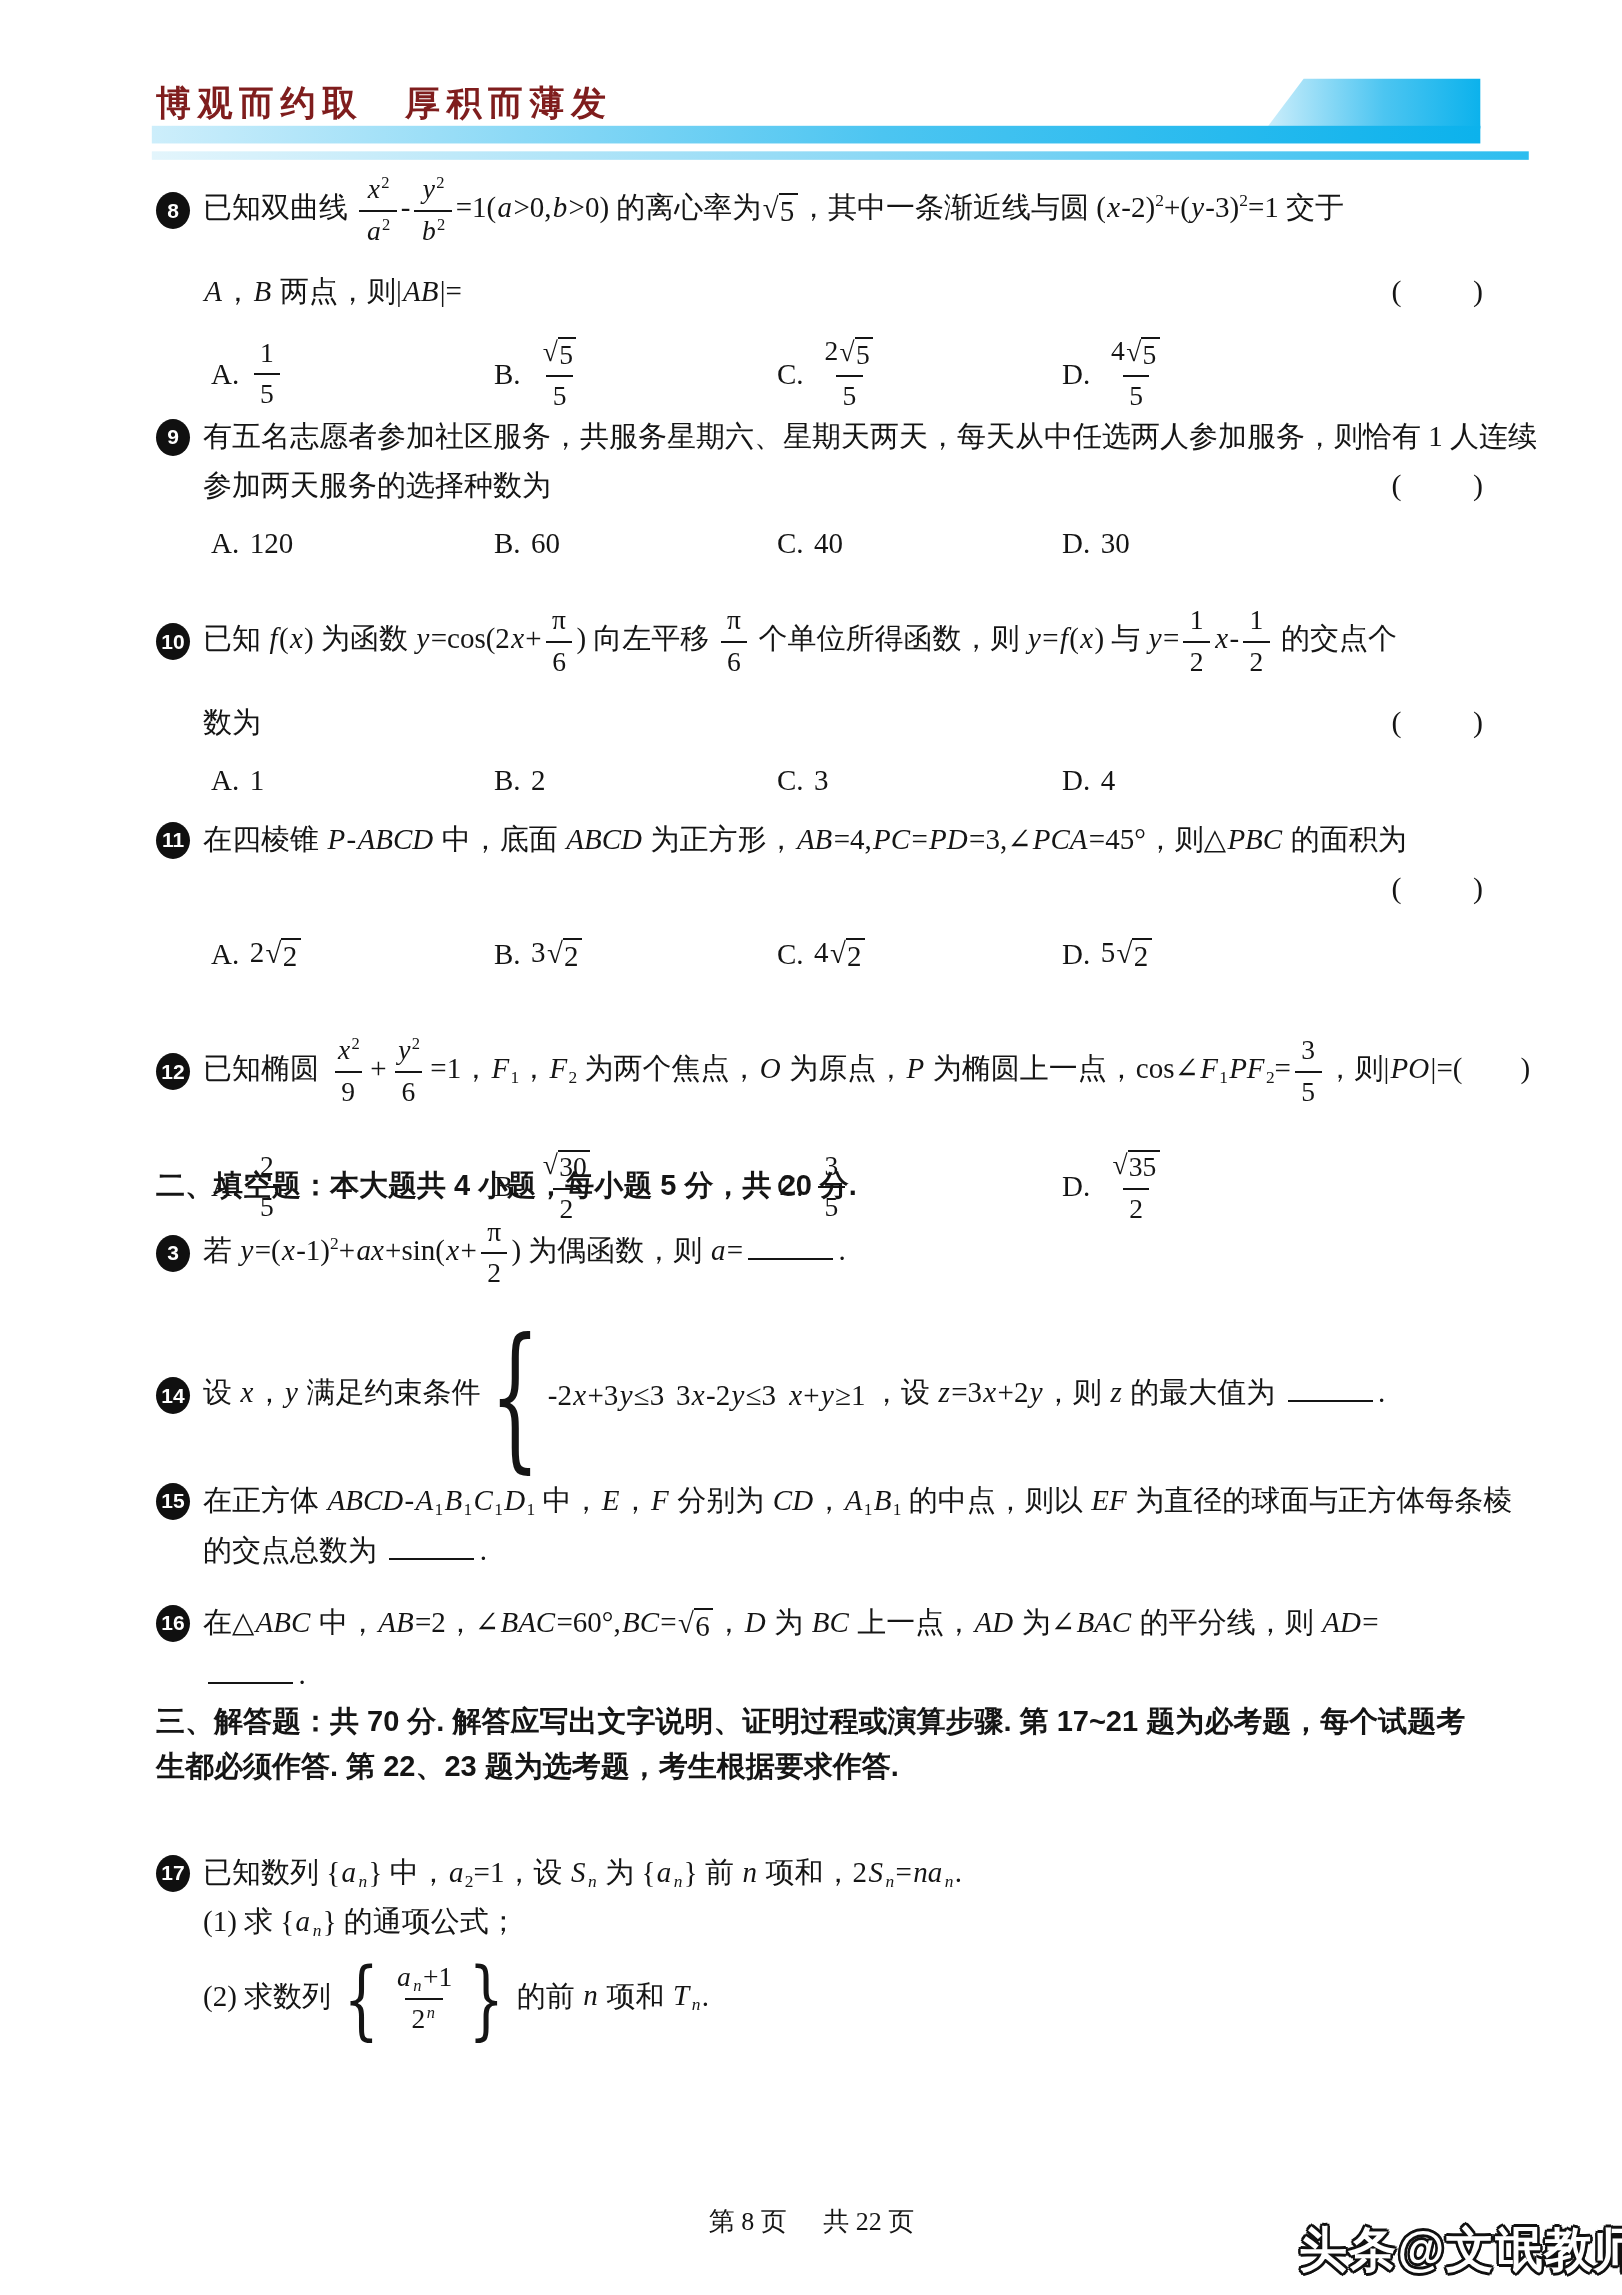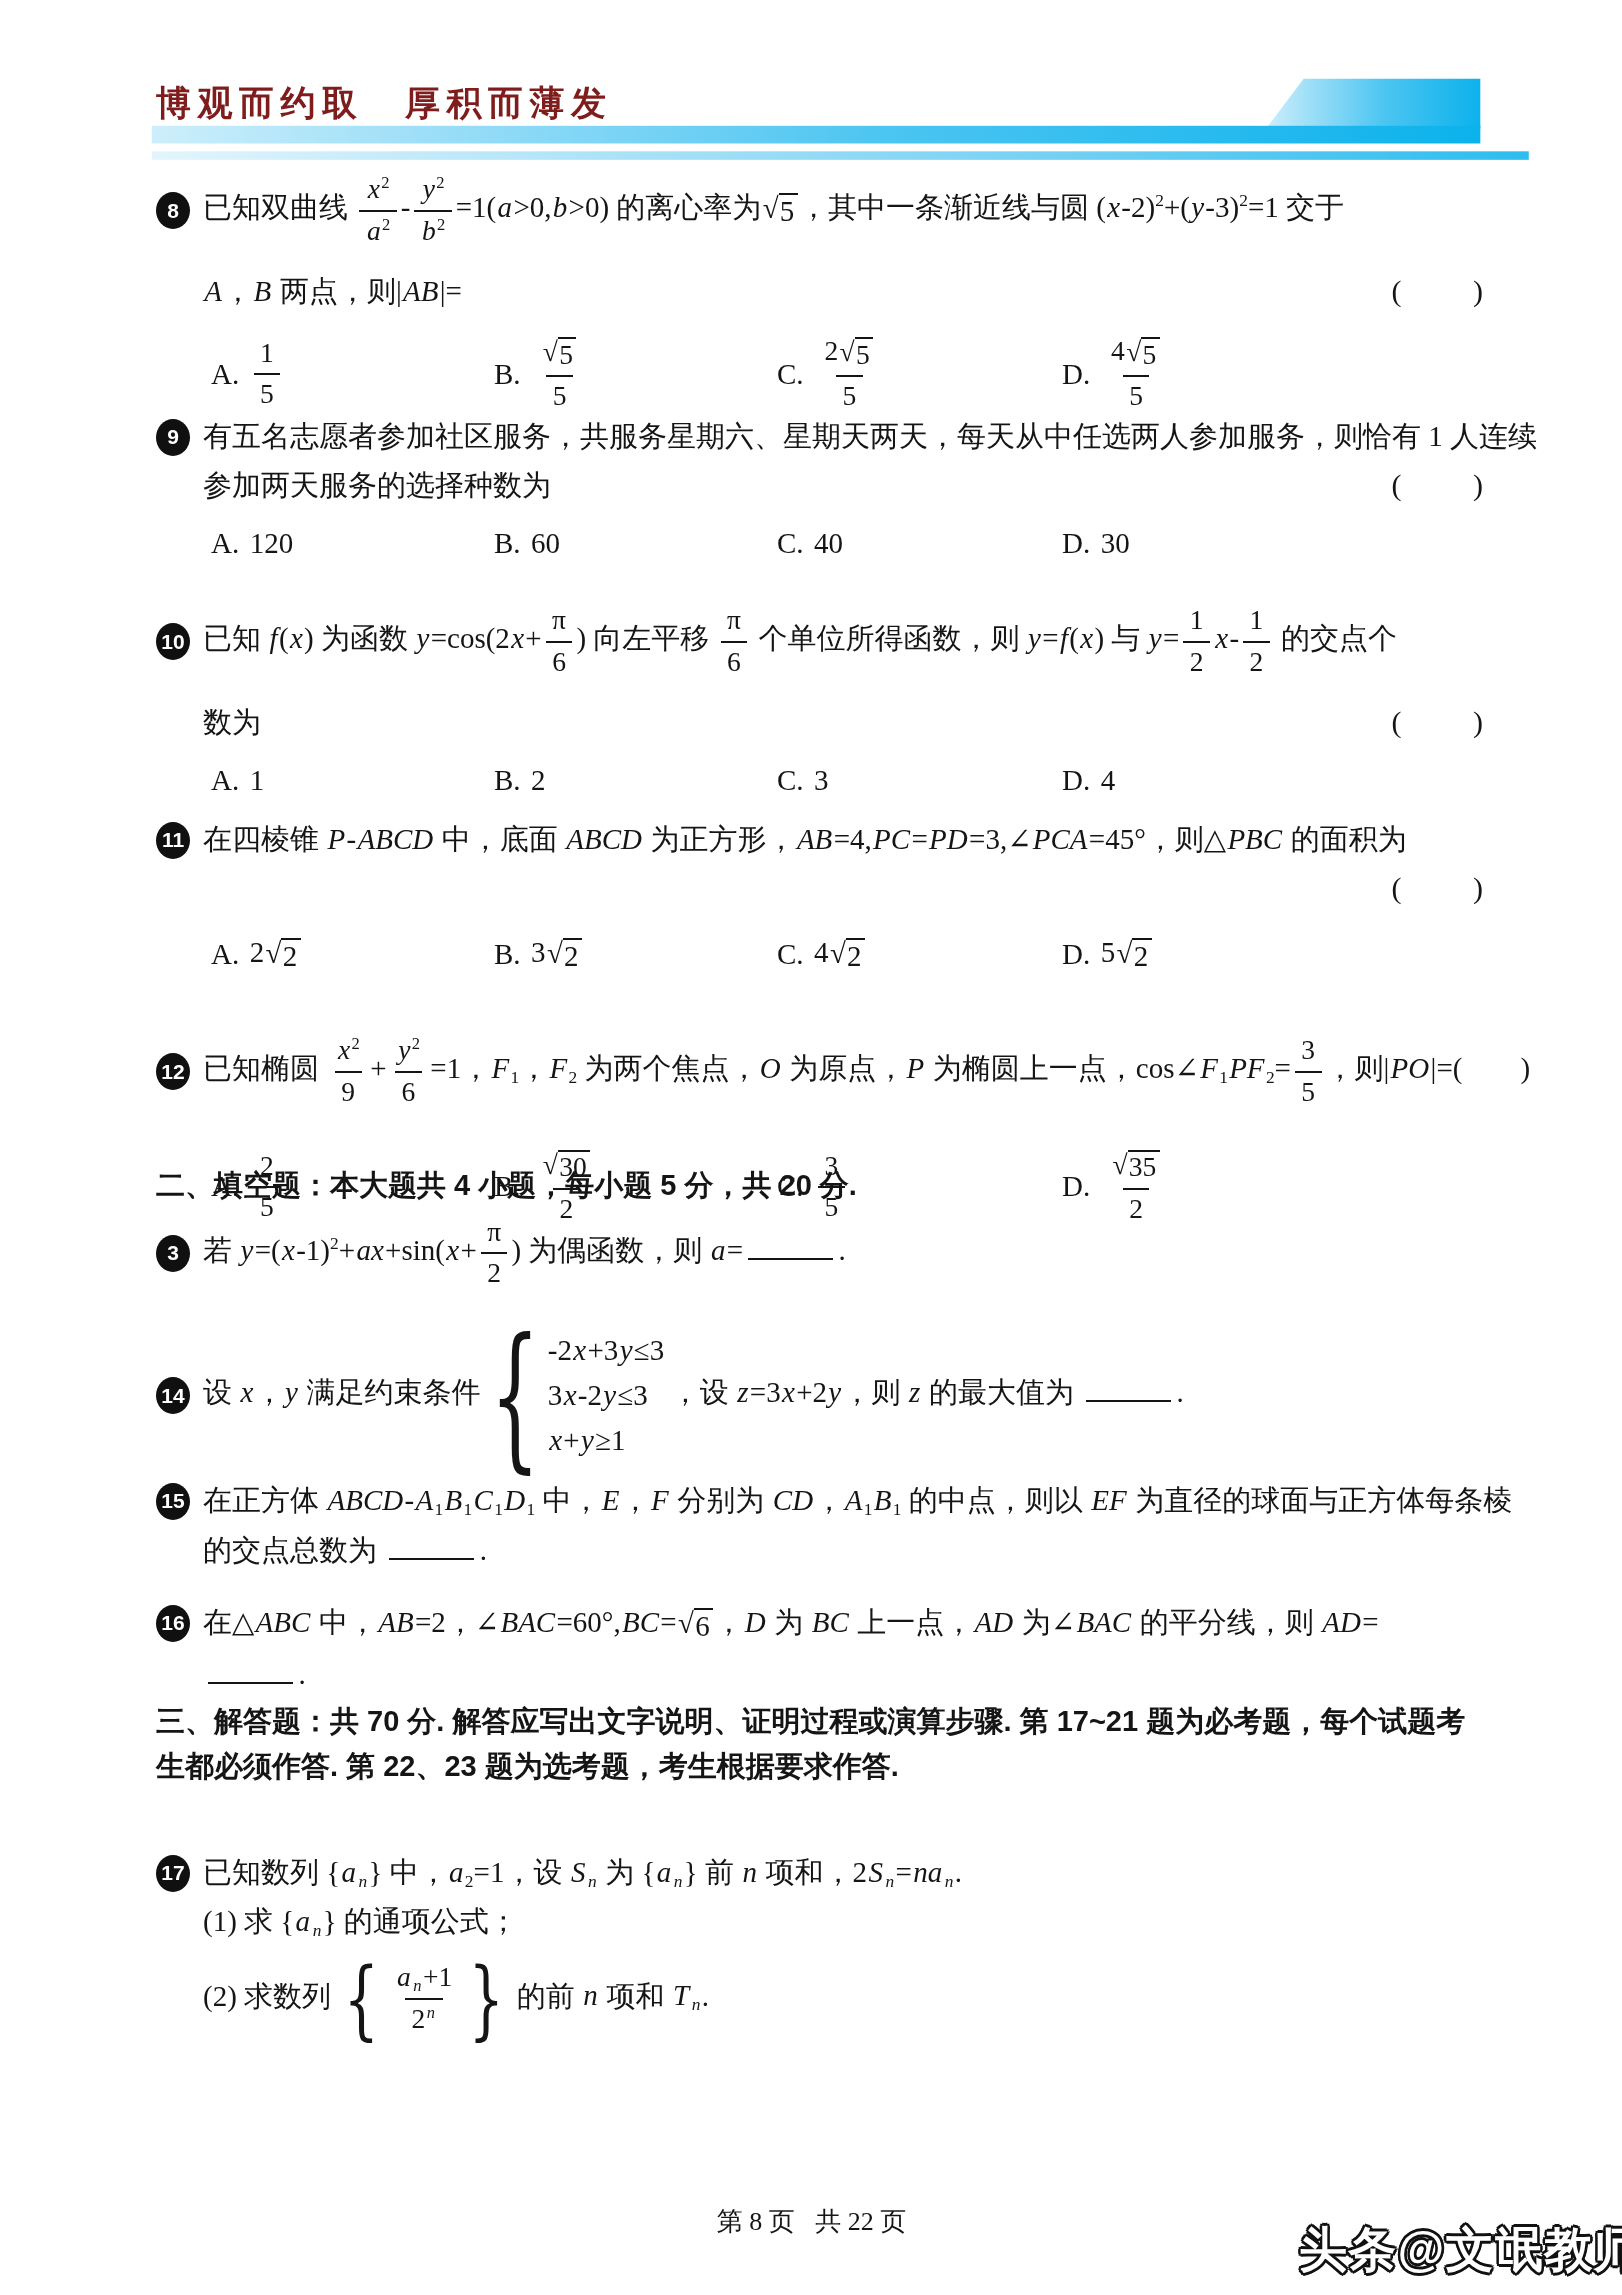--- a/index.html
+++ b/index.html
@@ -43,35 +43,35 @@
   .rsym{line-height:1.1;}
   .rad{border-top:2px solid #151515;padding:0.7px 3.3px 0 1.3px;}
   sub{font-size:0.6em;vertical-align:-0.3em;line-height:0;}
   sup{font-size:0.6em;vertical-align:0.6em;line-height:0;}
   .mv{font-style:italic;padding:0 1.3px;}
   .blank{display:inline-block;width:85px;height:1em;border-bottom:2px solid #151515;margin:0 5.2px;
          vertical-align:baseline;}
   .cases{display:inline-flex;align-items:center;vertical-align:middle;margin:0 6.5px;}
   .brace{font-family:"DejaVu Serif",serif;font-size:157px;line-height:157px;display:inline-block;
          transform:scaleX(0.5);transform-origin:center;margin:0 -17px 0 -22px;}
-  .cl{display:inline-flex;flex-direction:column;gap:11.8px;text-align:left;}
+  .cl{display:inline-flex;flex-direction:row;gap:11.8px;text-align:right;}
   .cline{white-space:nowrap;}
   .grp{display:inline-flex;align-items:center;vertical-align:middle;}
   .gb{font-family:"DejaVu Serif",serif;font-size:86px;line-height:86px;display:inline-block;
       transform:scaleX(0.65);margin:0 -3.9px;}
 
   
   .fcircles{position:absolute;left:84px;top:2174px;display:flex;}
   .fc{width:77px;height:77px;border-radius:50%;display:flex;align-items:center;justify-content:center;
       color:#fff;font-family:"Liberation Sans",sans-serif;font-weight:700;font-size:25px;}
   .fc1{background:#12a3dc;}
   .fc2{background:#36b7ea;margin-left:-9.2px;}
   .fc3{background:#74cef4;margin-left:-9.2px;}
   .pageno{position:absolute;left:0;right:0;top:2204px;text-align:center;font-size:26px;}
-  .pageno span{margin:0 7px;}
+  .pageno span{margin:0 15px;}
   .watermark{position:absolute;left:1299px;top:2218px;font-family:"Liberation Sans",sans-serif;
              font-weight:800;font-size:48px;white-space:nowrap;color:#fff;letter-spacing:1.3px;
              text-shadow:2px 2px 0 #111,-2px -2px 0 #111,2px -2px 0 #111,-2px 2px 0 #111,
                          0 2.6px 0 #111,2.6px 0 0 #111,0 -2.6px 0 #111,-2.6px 0 0 #111;}
 </style>
 </head>
 <body>
 
 <div class="page">
 

